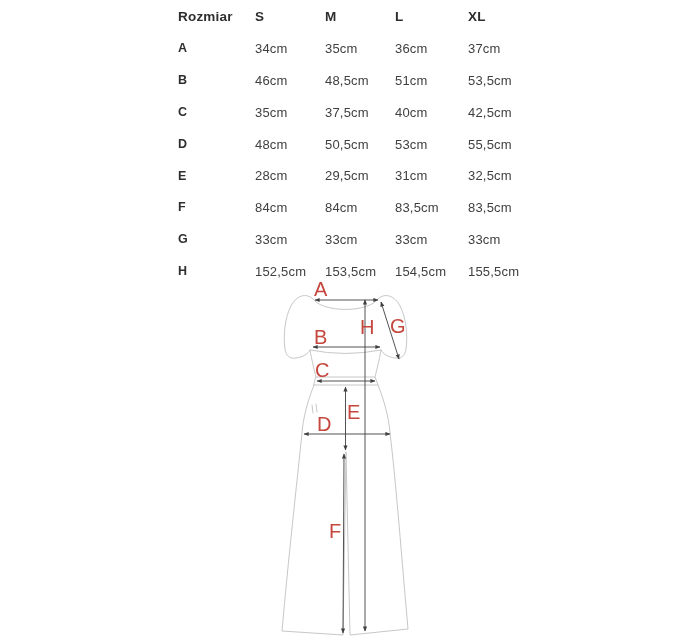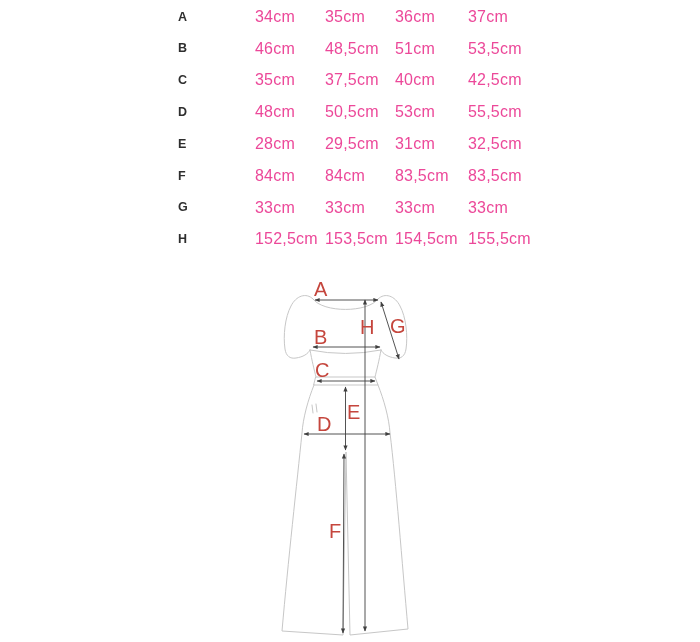--- a/index.html
+++ b/index.html
@@ -12,37 +12,44 @@
   
   .size-table{position:absolute;left:178px;top:1px;}
   .trow{
     display:grid;
     grid-template-columns:77px 70px 70px 73px 80px;
     height:31.8px;align-items:center;
   }
   .cell{font-size:13.5px;line-height:1;letter-spacing:.2px;white-space:nowrap;}
   .hcell{font-weight:bold;color:#2e2e2e;font-size:13.5px;}
   .rlabel{font-weight:bold;color:#2e2e2e;font-size:12.5px;}
-  .val{color:#ec4899;font-size:16px;}
+  .val{color:#404040;font-size:13px;}
 
   
   .garment{position:absolute;left:256px;top:275px;}
   .outline{stroke:#c7c7c7;stroke-width:1;fill:none;stroke-linecap:round;stroke-linejoin:round;}
   .mline{stroke:#404040;stroke-width:0.9;fill:none;}
   .mlabel{
     fill:#c5463d;font-size:20px;
     font-family:"Liberation Sans","DejaVu Sans",sans-serif;
   }
 </style>
 </head>
 <body>
 
 <div class="canvas">
 
   <div class="size-table">
+    <div class="trow">
+      <div class="cell hcell">Rozmiar</div>
+      <div class="cell hcell">S</div>
+      <div class="cell hcell">M</div>
+      <div class="cell hcell">L</div>
+      <div class="cell hcell">XL</div>
+    </div>
 
     <div class="trow">
       <div class="cell rlabel">A</div>
       <div class="cell val">34cm</div>
       <div class="cell val">35cm</div>
       <div class="cell val">36cm</div>
       <div class="cell val">37cm</div>
     </div>
 
     <div class="trow">

